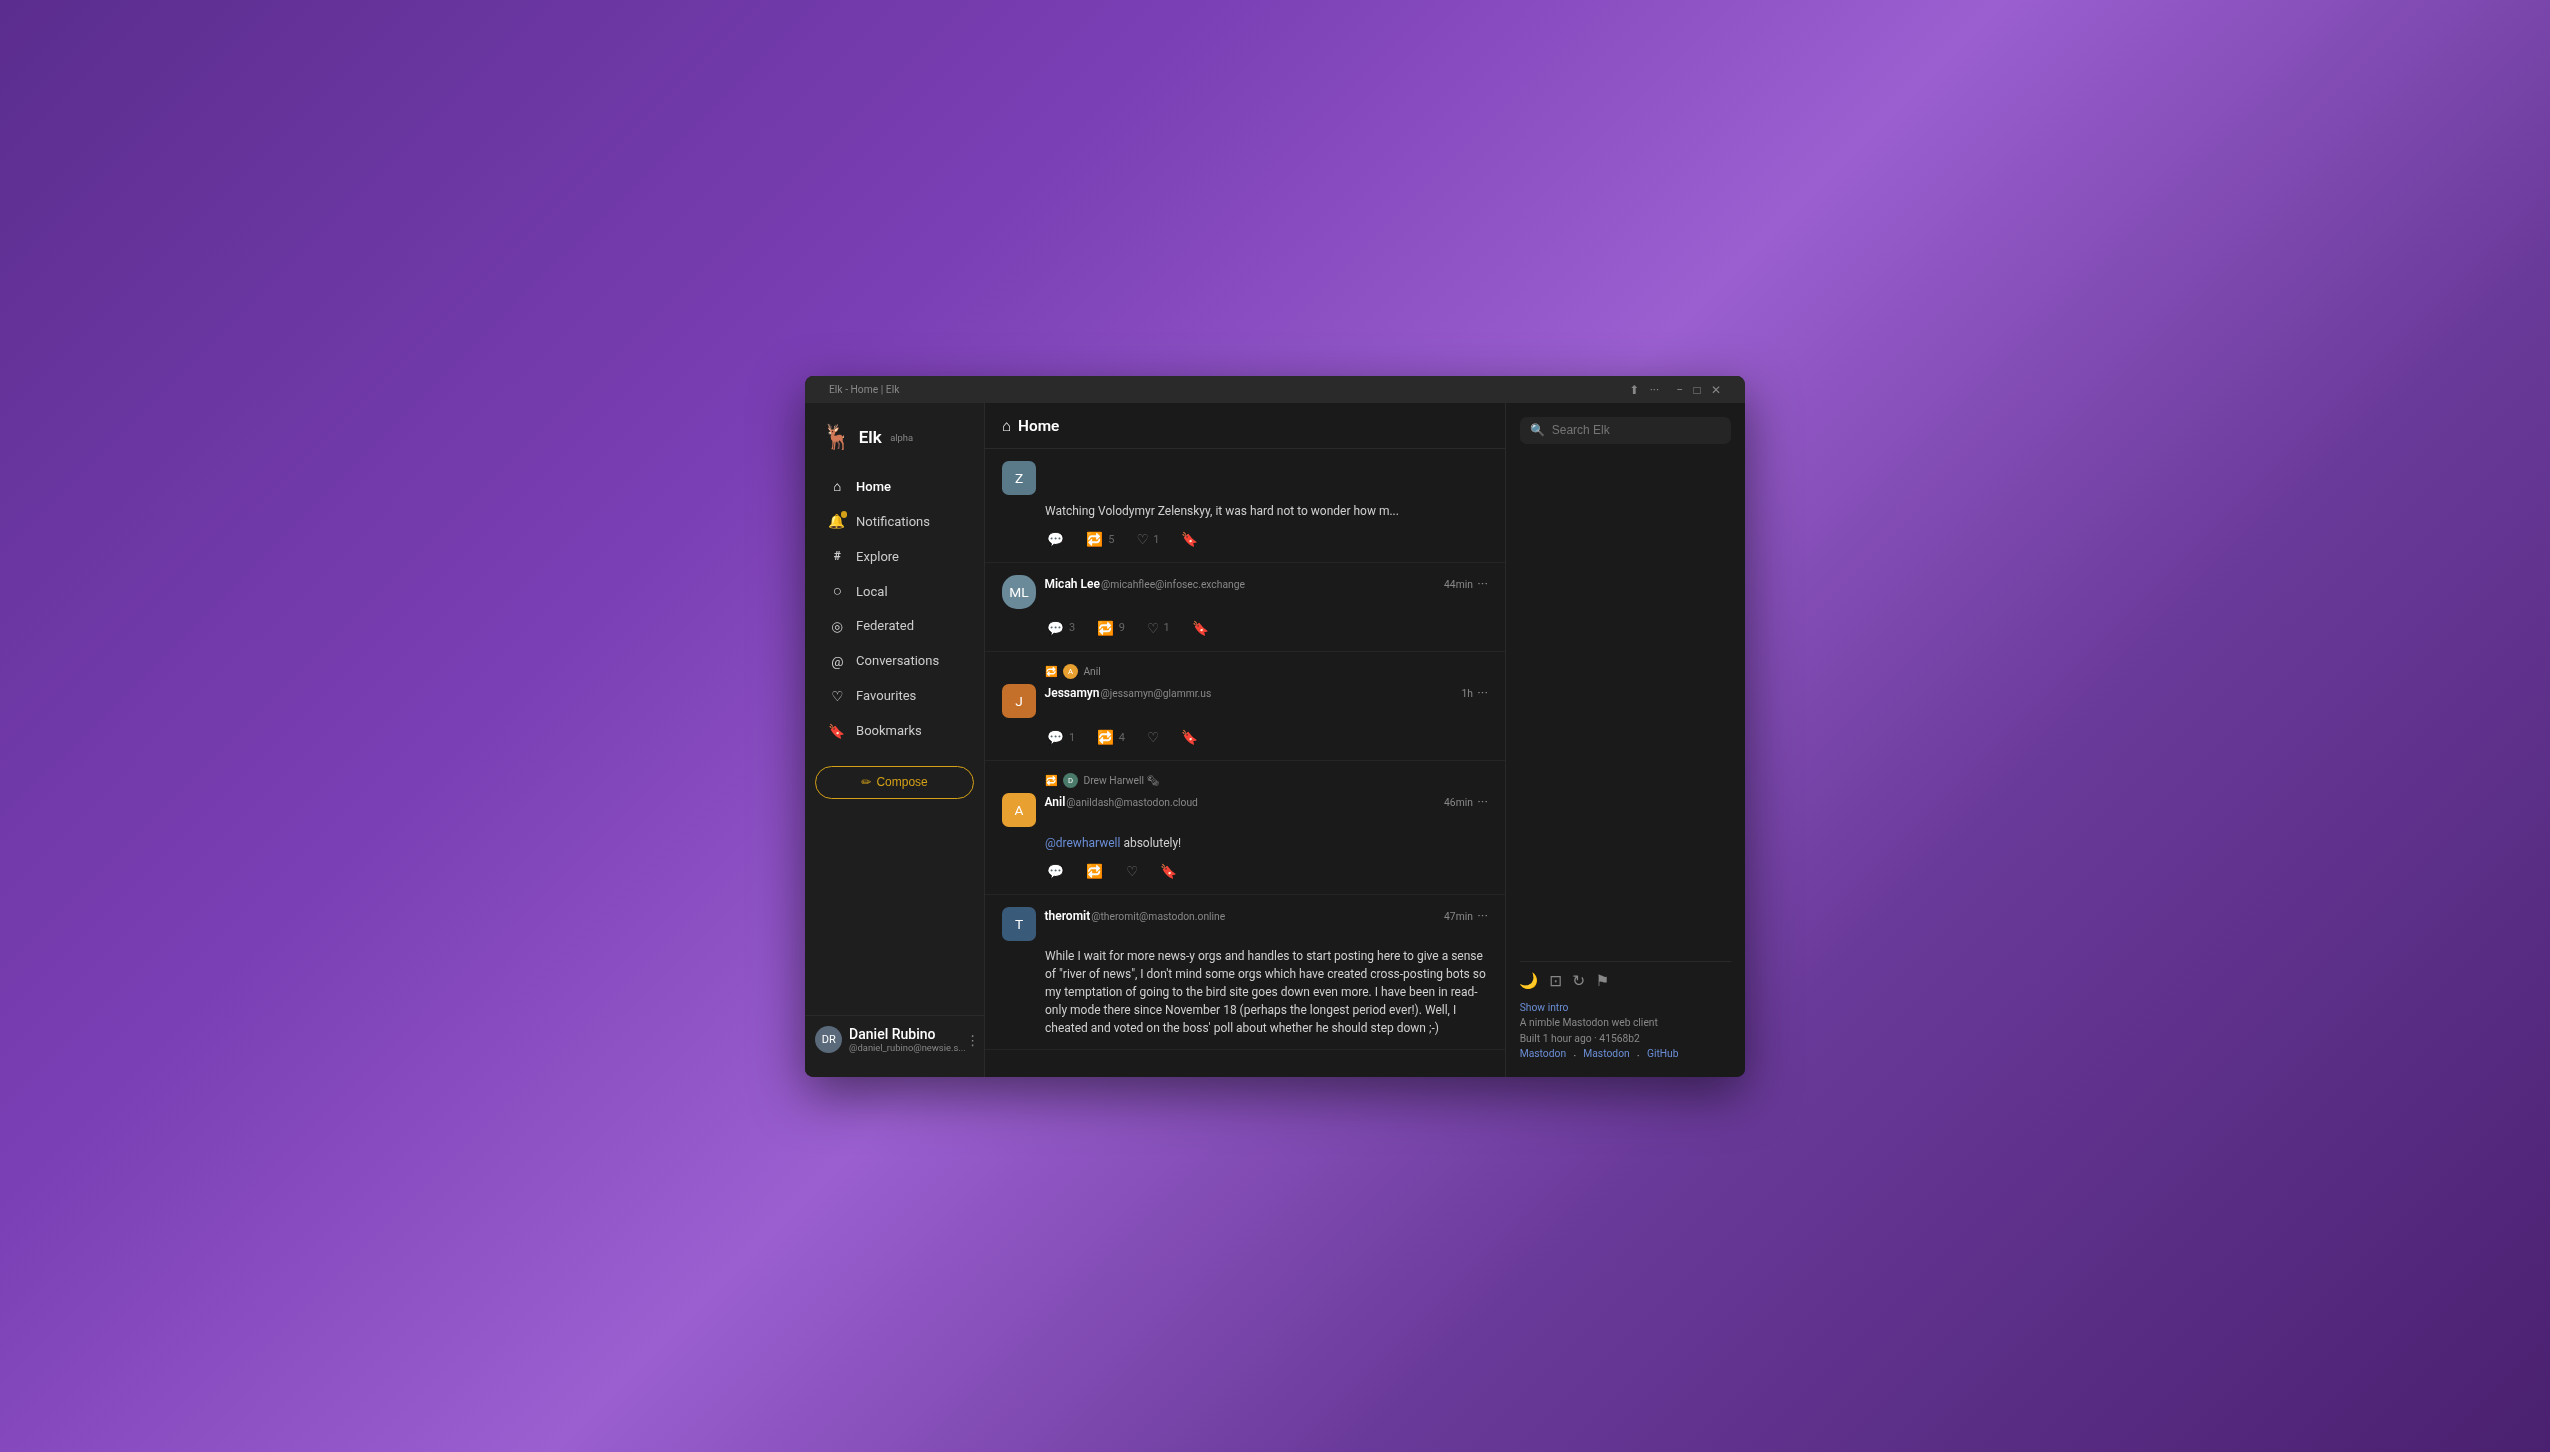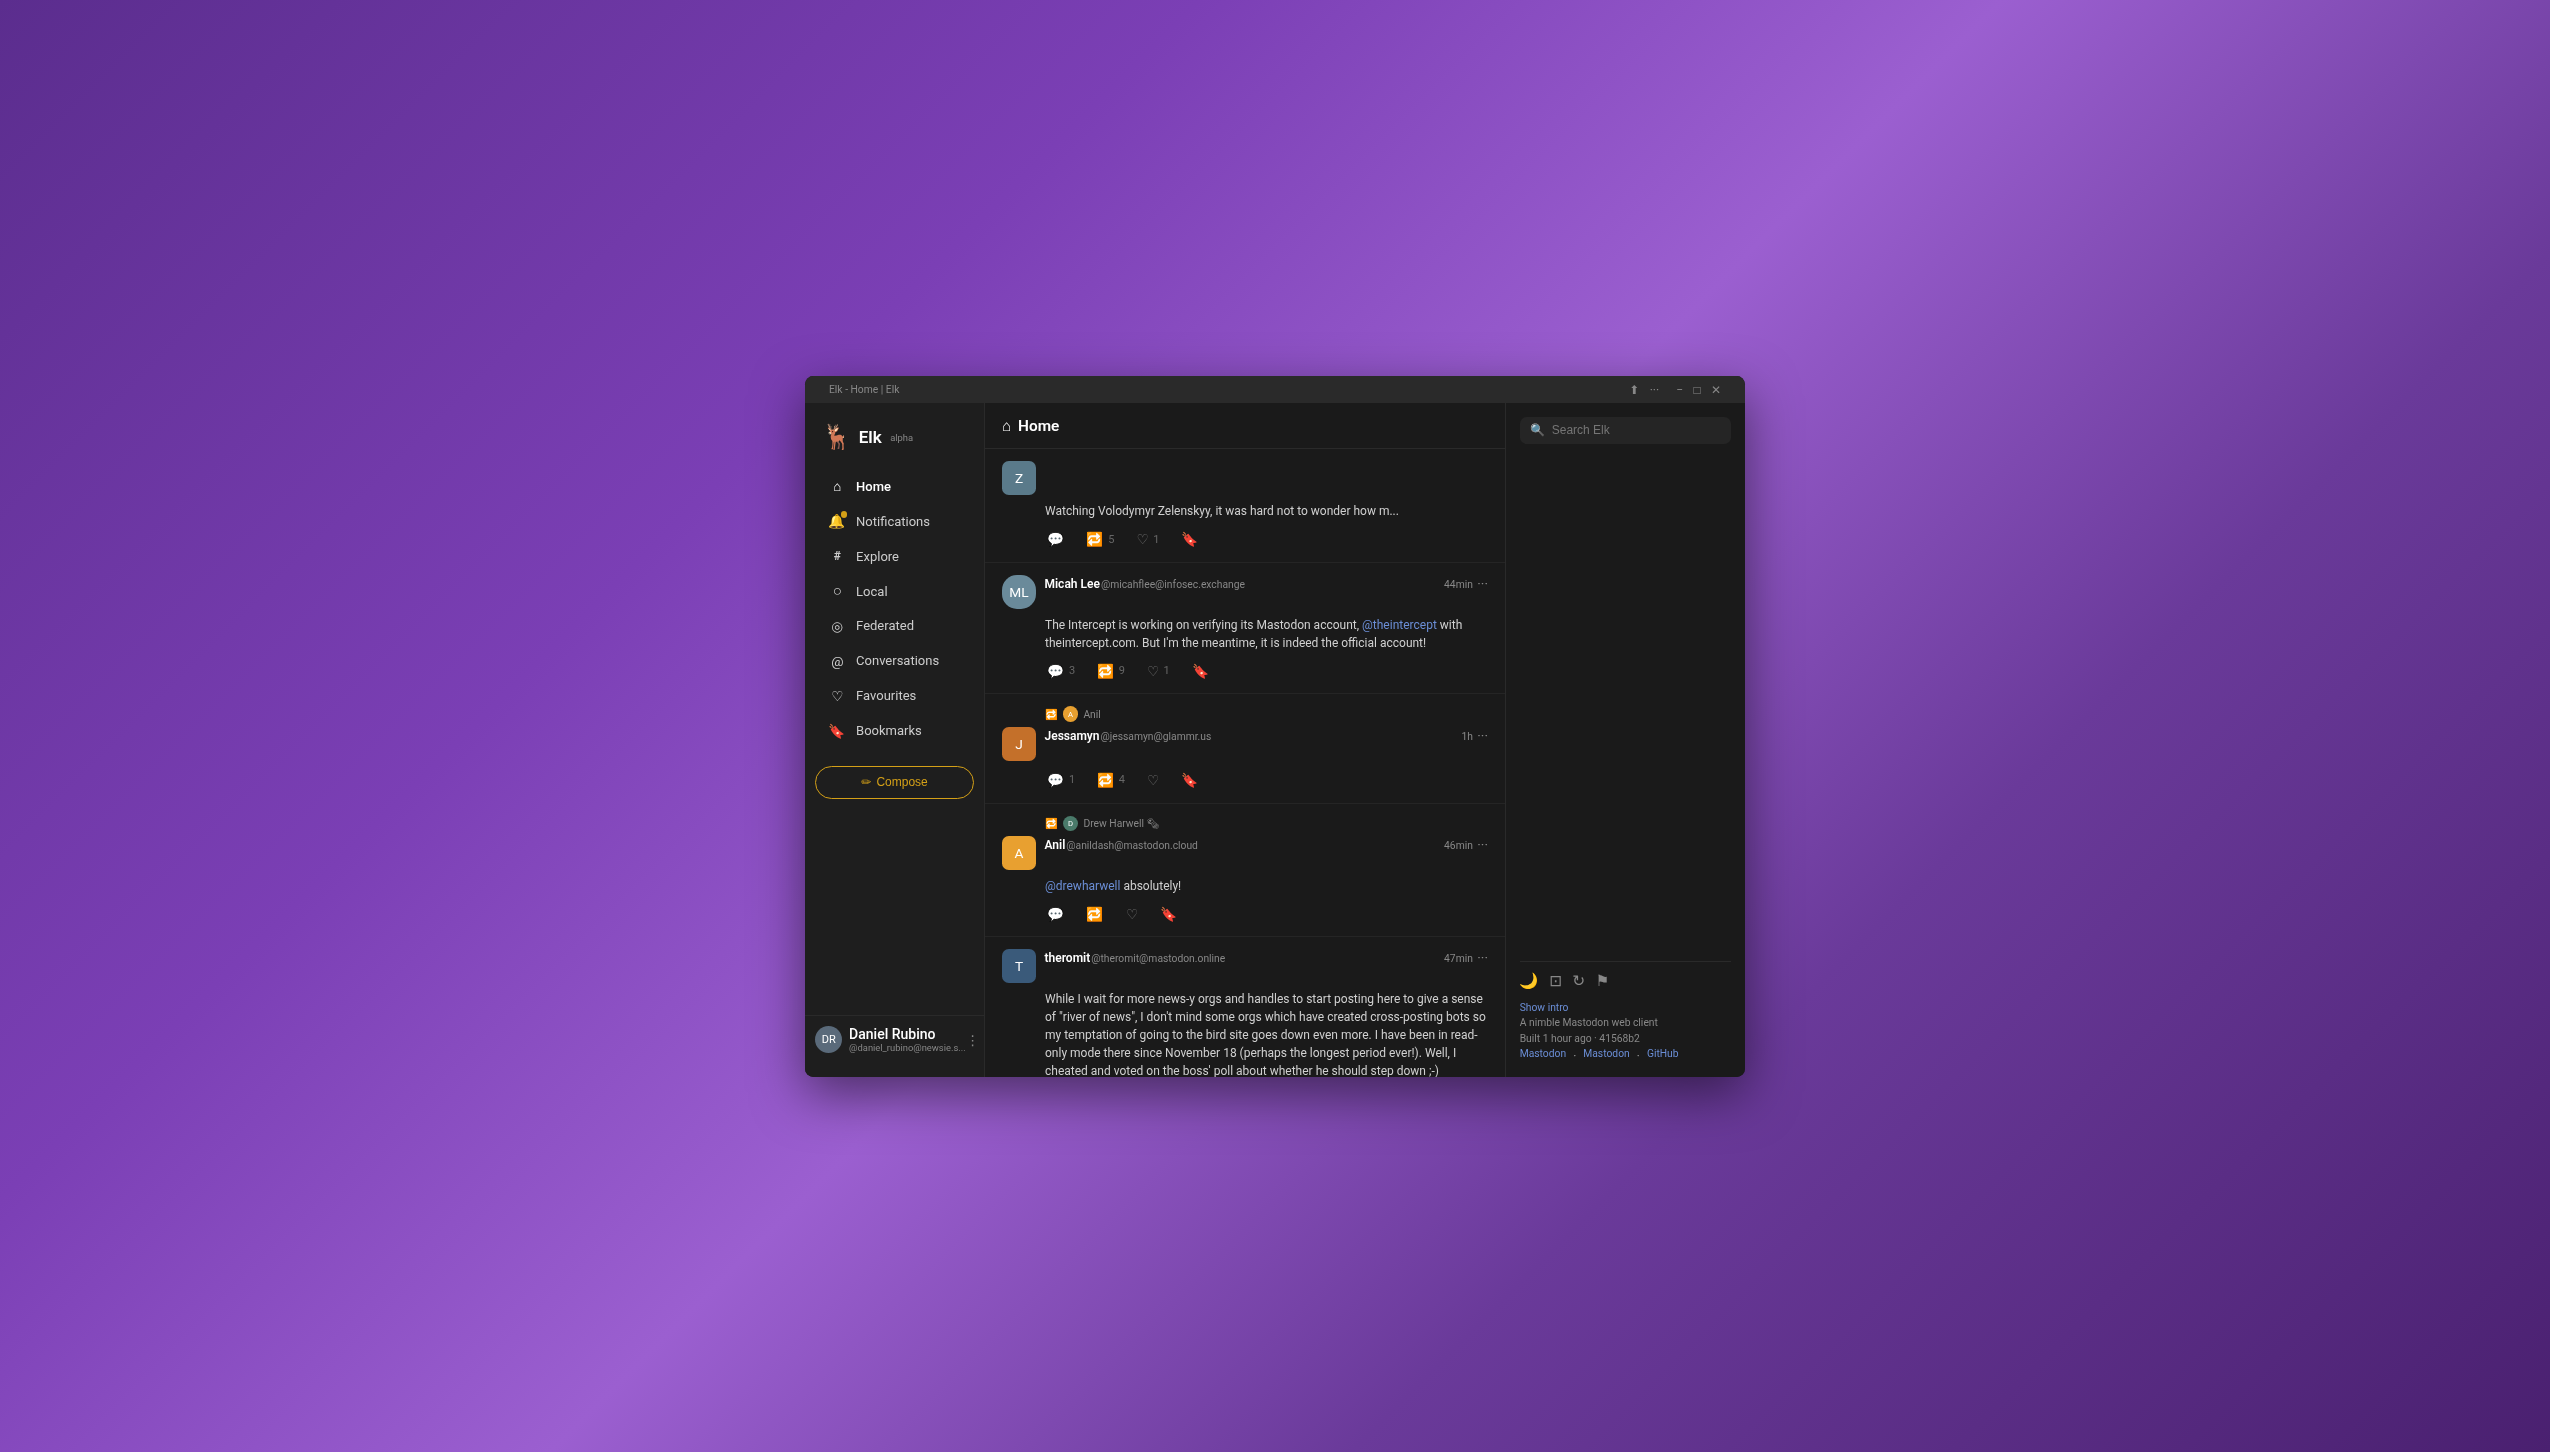--- a/index.html
+++ b/index.html
@@ -477,23 +477,20 @@
             <div class="post-avatar" style="background:#6a8a9a;border-radius:15px;">ML</div>
             <div class="post-meta">
               <div class="post-author-line">
                 <span class="post-author">Micah Lee</span>
                 <span class="post-handle">@micahflee@infosec.exchange</span>
                 <span class="post-time">44min</span>
                 <span class="post-more">···</span>
               </div>
             </div>
           </div>
-          <div class="post-body">
-            The Intercept is working on verifying its Mastodon account, <a class="post-link">@theintercept</a> with theintercept.com. But I'm the meantime, it is indeed the official account!
-          </div>
           <div class="post-actions">
             <div class="action-btn">
               <span class="action-icon">💬</span>
               <span>3</span>
             </div>
             <div class="action-btn">
               <span class="action-icon" style="color:#4a9a6a;">🔁</span>
               <span>9</span>
             </div>
             <div class="action-btn">

